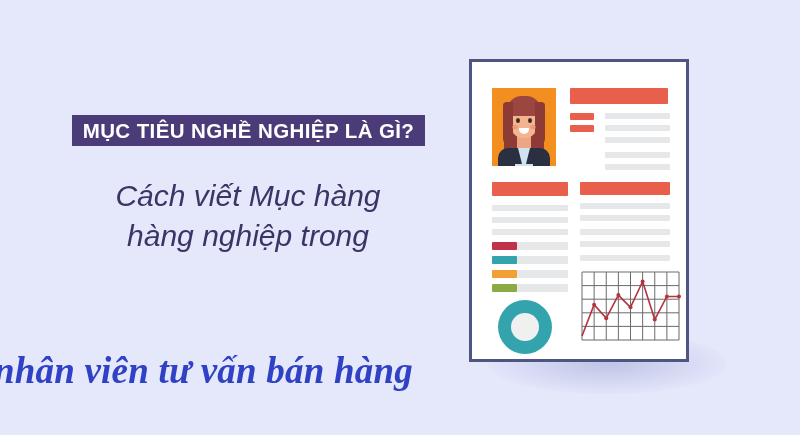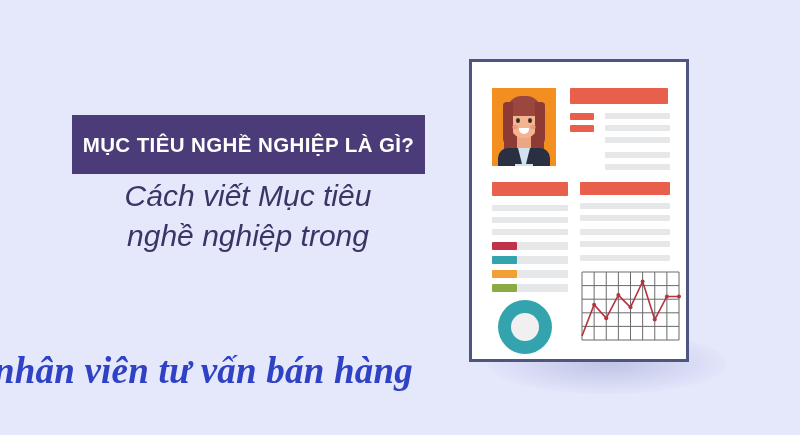--- a/index.html
+++ b/index.html
@@ -6,21 +6,21 @@
   body{
     width:800px;height:435px;overflow:hidden;
     background:#e5e7fb;
     font-family:"Liberation Sans", sans-serif;
     position:relative;
   }
   #canvas{position:absolute;inset:0;width:800px;height:435px;background:#e5e7fb;overflow:hidden;}
 
   
   .badge{
-    position:absolute;left:72px;top:115px;width:353px;height:59px;
+    position:absolute;left:72px;top:115px;width:353px;height:31px;
     background:#4b3c79;display:flex;align-items:center;justify-content:center;
   }
   .badge-label{
     color:#ffffff;font-weight:bold;font-size:20.5px;letter-spacing:.4px;
     font-family:"Liberation Sans", sans-serif;white-space:nowrap;
   }
   .subtitle{
     position:absolute;left:58px;top:176px;width:380px;
     text-align:center;color:#3b3566;font-style:italic;font-weight:normal;
     font-size:30px;line-height:1.33;font-family:"Liberation Sans", sans-serif;
@@ -82,22 +82,22 @@
 </head>
 <body>
 
 <div id="canvas">
 
   <div class="badge">
     <span class="badge-label">MỤC TIÊU NGHỀ NGHIỆP LÀ GÌ?</span>
   </div>
 
   <div class="subtitle">
-    <div>Cách viết Mục tiêu</div>
-    <div>nghề nghiệp trong</div>
+    <div>Cách viết Mục hàng</div>
+    <div>hàng nghiệp trong</div>
   </div>
 
   <div class="bottomline">nhân viên tư vấn bán hàng</div>
 
   <div class="doc-shadow"></div>
 
   <div class="doc">
     <div class="doc-inner">
 
       <div class="avatar">

